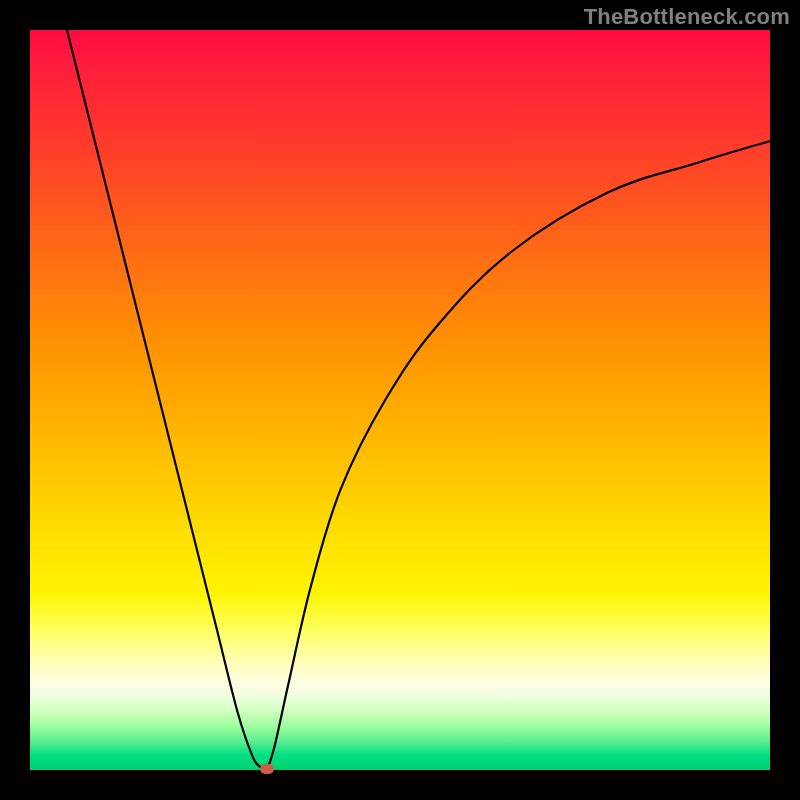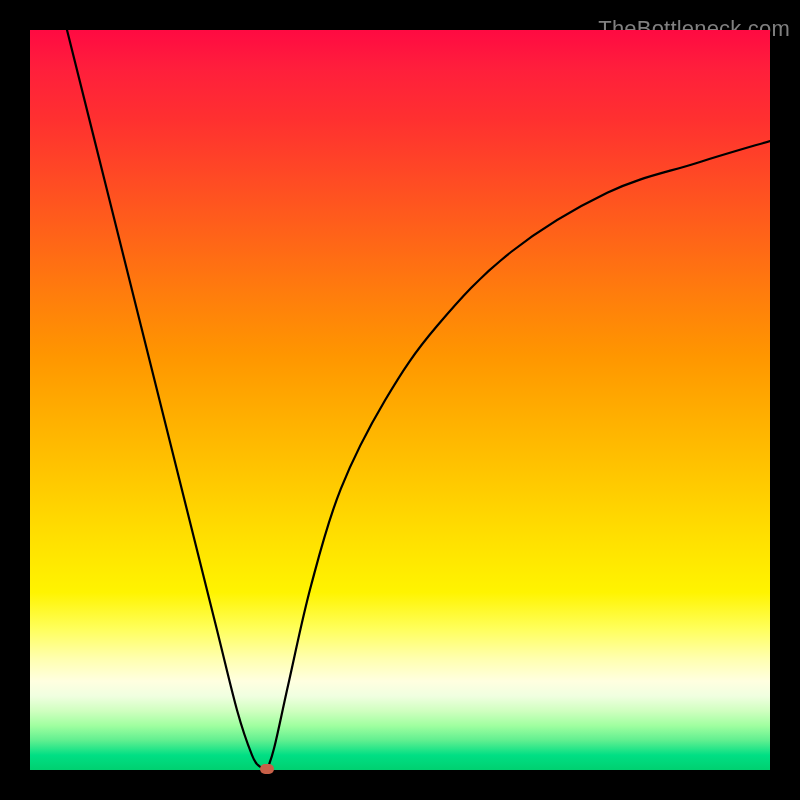--- a/index.html
+++ b/index.html
@@ -42,24 +42,24 @@
       #f0ffe0 90%,
       #d0ffc0 92%,
       #a0ffa0 94%,
       #60ef90 96%,
       #00df84 98%,
       #00d070 100%
     );
   }
   .watermark {
     position: absolute;
-    top: 16px;
+    top: 4px;
     right: 10px;
     font-size: 22px;
-    font-weight: 400;
+    font-weight: 700;
     color: #808080;
     letter-spacing: 0.2px;
     user-select: none;
   }
   svg.curve {
     position: absolute;
     left: 0;
     top: 0;
     width: 740px;
     height: 740px;

